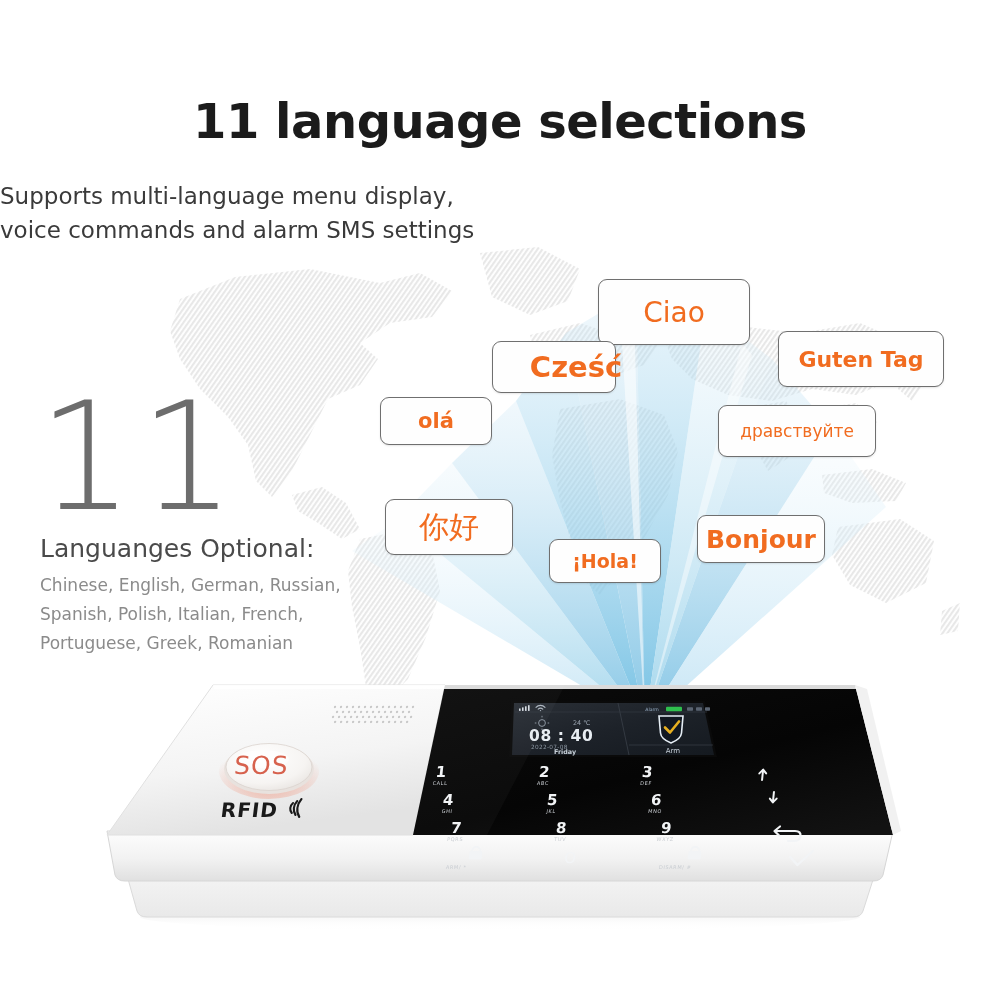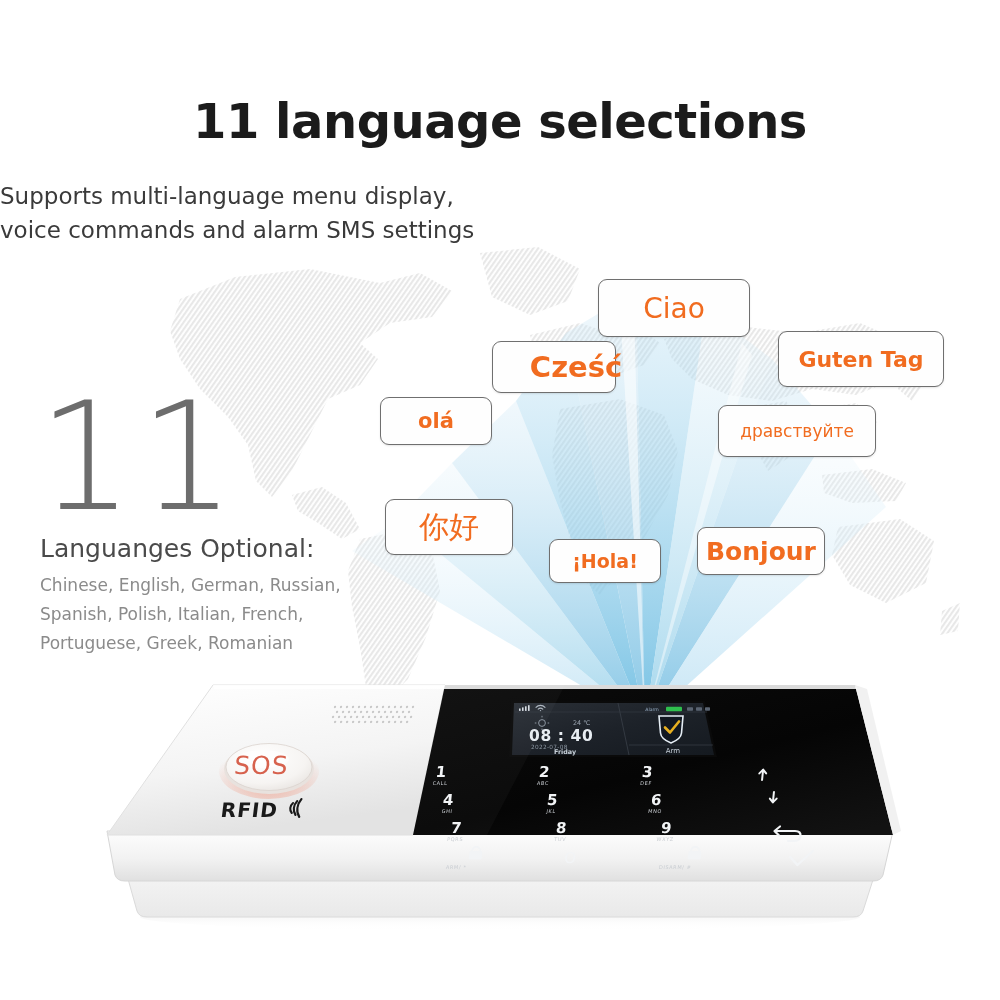--- a/index.html
+++ b/index.html
@@ -157,34 +157,34 @@
   </svg>
 
   <div class="big-num">11</div>
   <div class="opt-title">Languanges Optional:</div>
   <div class="opt-list">
     <div>Chinese, English, German, Russian,</div>
     <div>Spanish, Polish, Italian, French,</div>
     <div>Portuguese, Greek, Romanian</div>
   </div>
 
-  <div class="bubble" style="left:598px; top:268px; width:152px; height:58px; font-size:28px; font-weight:400;">Ciao</div>
+  <div class="bubble" style="left:598px; top:268px; width:152px; height:66px; font-size:28px; font-weight:400;">Ciao</div>
 
   <div class="bubble" style="left:492px; top:330px; width:124px; height:52px; font-size:29px; font-weight:bold;padding-left:44px;">Cześć</div>
 
   <div class="bubble" style="left:778px; top:320px; width:166px; height:56px; font-size:22px; font-weight:bold;">Guten Tag</div>
 
   <div class="bubble" style="left:380px; top:386px; width:112px; height:48px; font-size:21px; font-weight:bold;">olá</div>
 
   <div class="bubble" style="left:718px; top:394px; width:158px; height:52px; font-size:17px; font-weight:400;">дравствуйте</div>
 
 
   <div class="bubble" style="left:385px; top:488px; width:128px; height:56px; font-size:30px; font-weight:400;">你好</div>
 
-  <div class="bubble" style="left:697px; top:504px; width:128px; height:48px; font-size:25px; font-weight:bold;margin-top:12px;">Bonjour</div>
+  <div class="bubble" style="left:697px; top:504px; width:128px; height:48px; font-size:25px; font-weight:bold;">Bonjour</div>
 
   <div class="bubble" style="left:549px; top:528px; width:112px; height:44px; font-size:19px; font-weight:bold;">¡Hola!</div>
 
   <svg id="device" viewBox="0 0 810 250">
     <defs>
       <linearGradient id="whiteTop" x1="0" y1="0" x2="0.3" y2="1">
         <stop offset="0%" stop-color="#FFFFFF"></stop>
         <stop offset="60%" stop-color="#F4F4F4"></stop>
         <stop offset="100%" stop-color="#E3E3E3"></stop>
       </linearGradient>

